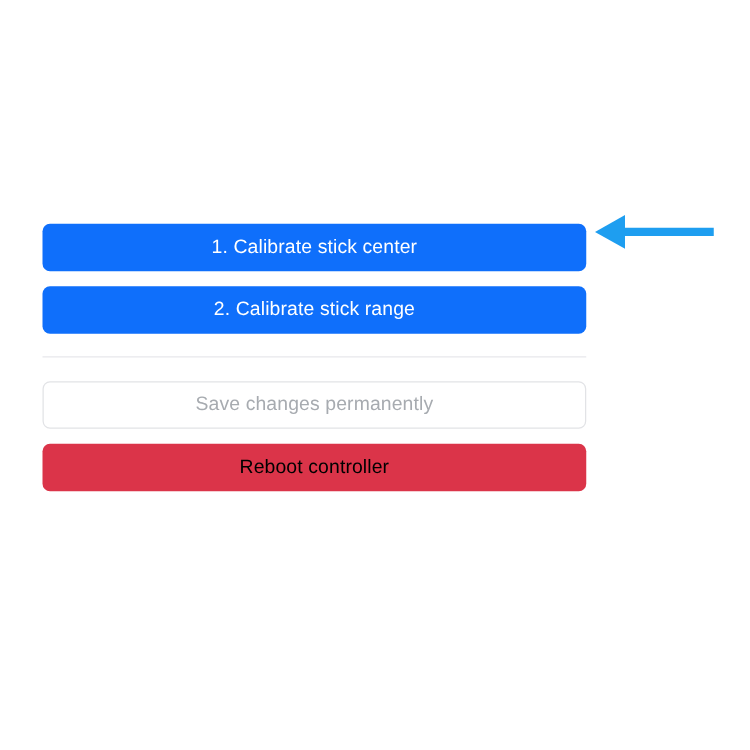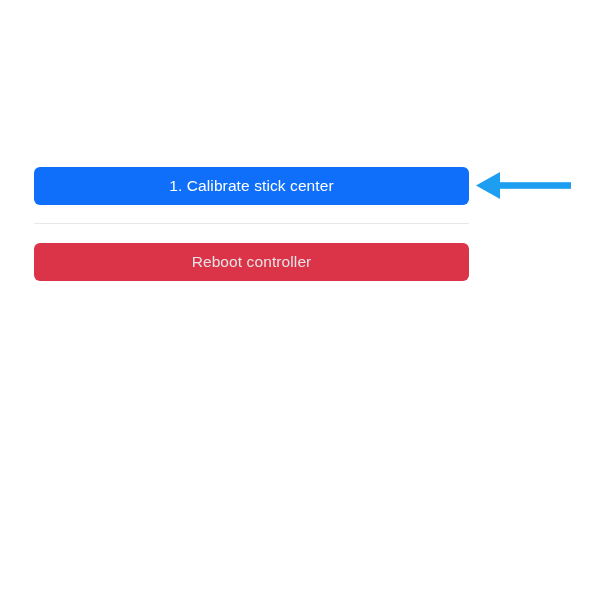--- a/index.html
+++ b/index.html
@@ -29,21 +29,21 @@
     left: 34px;
     top: 167px;
     width: 435px;
   }
 
   .btn {
     display: block;
     box-sizing: border-box;
     width: 435px;
     height: 38px;
-    margin: 0 0 10px 0;
+    margin: 12px 0 10px 0;
     border: none;
     border-radius: 6px;
     font-family: "Liberation Sans", sans-serif;
     font-size: 15.5px;
     line-height: 38px;
     text-align: center;
     letter-spacing: 0.1px;
     padding: 0;
     cursor: pointer;
     white-space: nowrap;
@@ -64,21 +64,21 @@
 
   .btn-disabled {
     background: #ffffff;
     color: #a7abb0;
     border: 1px solid #e2e3e6;
     line-height: 36px;
   }
 
   .btn-danger {
     background: #db3449;
-    color: #e5e5e5;
+    color: #000000;
   }
 
   
   .arrow {
     position: absolute;
     left: 476px;
     top: 170px;
     width: 96px;
     height: 31px;
     pointer-events: none;
@@ -86,24 +86,26 @@
 </style>
 </head>
 <body>
 
 <div id="app">
 
   <div class="panel">
 
     <button class="btn btn-primary">1. Calibrate stick center</button>
 
+    <button class="btn btn-primary">2. Calibrate stick range</button>
 
 
     <div class="divider"></div>
 
+    <button class="btn btn-disabled">Save changes permanently</button>
 
     <button class="btn btn-danger">Reboot controller</button>
 
   </div>
 
   <div class="arrow">
     <svg width="96" height="31" viewBox="0 0 96 31" xmlns="http://www.w3.org/2000/svg">
       <g fill="#1e9ef0">
         <polygon points="0,15.5 24,2 24,29"></polygon>
         <rect x="23" y="12.2" width="72" height="6.6"></rect>

